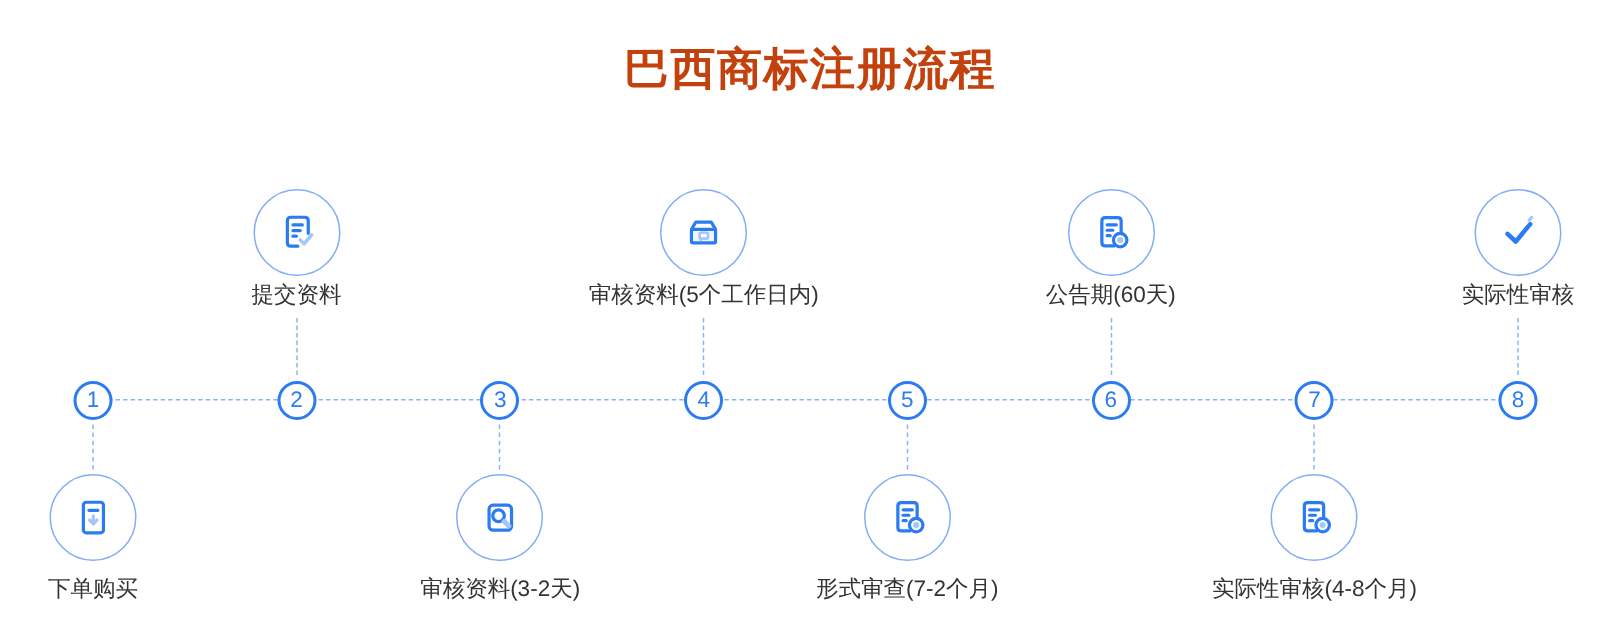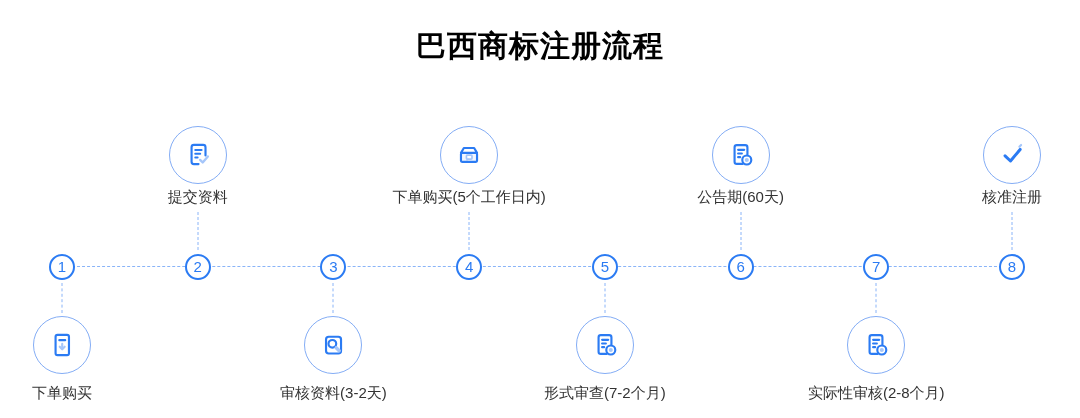--- a/index.html
+++ b/index.html
@@ -10,21 +10,21 @@
     background: #ffffff;
     overflow: hidden;
     font-family: "Liberation Sans", "DejaVu Sans", sans-serif;
   }
   .page-title {
     position: absolute;
     left: 0; right: 0; top: 26px;
     text-align: center;
     font-size: 30px;
     font-weight: 700;
-    color: #000000;
+    color: #c2410c;
     letter-spacing: 1px;
   }
   .h-line {
     position: absolute;
     top: 266px;
     left: 62px;
     width: 950px;
     height: 0;
     border-top: 1.5px dashed #8ab4f8;
   }
@@ -137,21 +137,21 @@
   </div>
       <div class="step top" style="left: 469.143px;">
     <div class="icon-circle">
           <svg viewBox="0 0 28 28" width="30" height="30" fill="none">
       <rect x="6.5" y="12" width="15" height="8.4" rx="1" fill="#f2f7ff" stroke="#2b7bf3" stroke-width="2"></rect>
       <path d="M6.5,12 L9.2,7.5 H18.8 L21.5,12 Z" fill="#ffffff" stroke="#2b7bf3" stroke-width="2" stroke-linejoin="round"></path>
       <rect x="11.6" y="14.2" width="5.2" height="3.6" rx="0.8" fill="#ffffff" stroke="#a5c6fa" stroke-width="1.6"></rect>
       <line x1="12.9" y1="17.9" x2="12.1" y2="18.9" stroke="#a5c6fa" stroke-width="1.4" stroke-linecap="round"></line>
     </svg>
         </div>
-    <div class="step-label">下单购买(5个工作日内)</div>
+    <div class="step-label">审核资料(5个工作日内)</div>
     <div class="connector"></div>
     <div class="num-circle">4</div>
   </div>
       <div class="step bottom" style="left: 604.857px;">
     <div class="icon-circle">
           <svg viewBox="0 0 28 28" width="30" height="30" fill="none">
       <path d="M15.6,22.3 H10.1 Q8,22.3 8,20.2 V6.9 Q8,4.8 10.1,4.8 H17.9 Q20,4.8 20,6.9 V13.6" stroke="#2b7bf3" stroke-width="2" stroke-linecap="round"></path>
       <line x1="11.3" y1="9.2" x2="17" y2="9.2" stroke="#2b7bf3" stroke-width="2" stroke-linecap="round"></line>
       <line x1="11.3" y1="12.6" x2="14.8" y2="12.6" stroke="#2b7bf3" stroke-width="2" stroke-linecap="round"></line>
       <line x1="11.3" y1="16" x2="13.2" y2="16" stroke="#2b7bf3" stroke-width="2" stroke-linecap="round"></line>
@@ -182,29 +182,29 @@
     <div class="icon-circle">
           <svg viewBox="0 0 28 28" width="30" height="30" fill="none">
       <path d="M15.6,22.3 H10.1 Q8,22.3 8,20.2 V6.9 Q8,4.8 10.1,4.8 H17.9 Q20,4.8 20,6.9 V13.6" stroke="#2b7bf3" stroke-width="2" stroke-linecap="round"></path>
       <line x1="11.3" y1="9.2" x2="17" y2="9.2" stroke="#2b7bf3" stroke-width="2" stroke-linecap="round"></line>
       <line x1="11.3" y1="12.6" x2="14.8" y2="12.6" stroke="#2b7bf3" stroke-width="2" stroke-linecap="round"></line>
       <line x1="11.3" y1="16" x2="13.2" y2="16" stroke="#2b7bf3" stroke-width="2" stroke-linecap="round"></line>
       <circle cx="19.4" cy="18.7" r="4.2" fill="#ffffff" stroke="#2b7bf3" stroke-width="2"></circle>
       <circle cx="19.4" cy="18.7" r="1.9" fill="#a5c6fa"></circle>
     </svg>
         </div>
-    <div class="step-label">实际性审核(2-8个月)</div>
+    <div class="step-label">实际性审核(4-8个月)</div>
     <div class="connector"></div>
     <div class="num-circle">7</div>
   </div>
       <div class="step top" style="left: 1012px;">
     <div class="icon-circle">
           <svg viewBox="0 0 28 28" width="30" height="30" fill="none">
       <polyline points="7.5,14.8 12.6,19.6 21.6,8.8" stroke="#2b7bf3" stroke-width="2.8" stroke-linecap="round" stroke-linejoin="round"></polyline>
       <line x1="20.9" y1="6.3" x2="22.5" y2="4.6" stroke="#a5c6fa" stroke-width="2" stroke-linecap="round"></line>
     </svg>
         </div>
-    <div class="step-label">核准注册</div>
+    <div class="step-label">实际性审核</div>
     <div class="connector"></div>
     <div class="num-circle">8</div>
   </div>
     </div>
 </div>
 
 </body></html>

